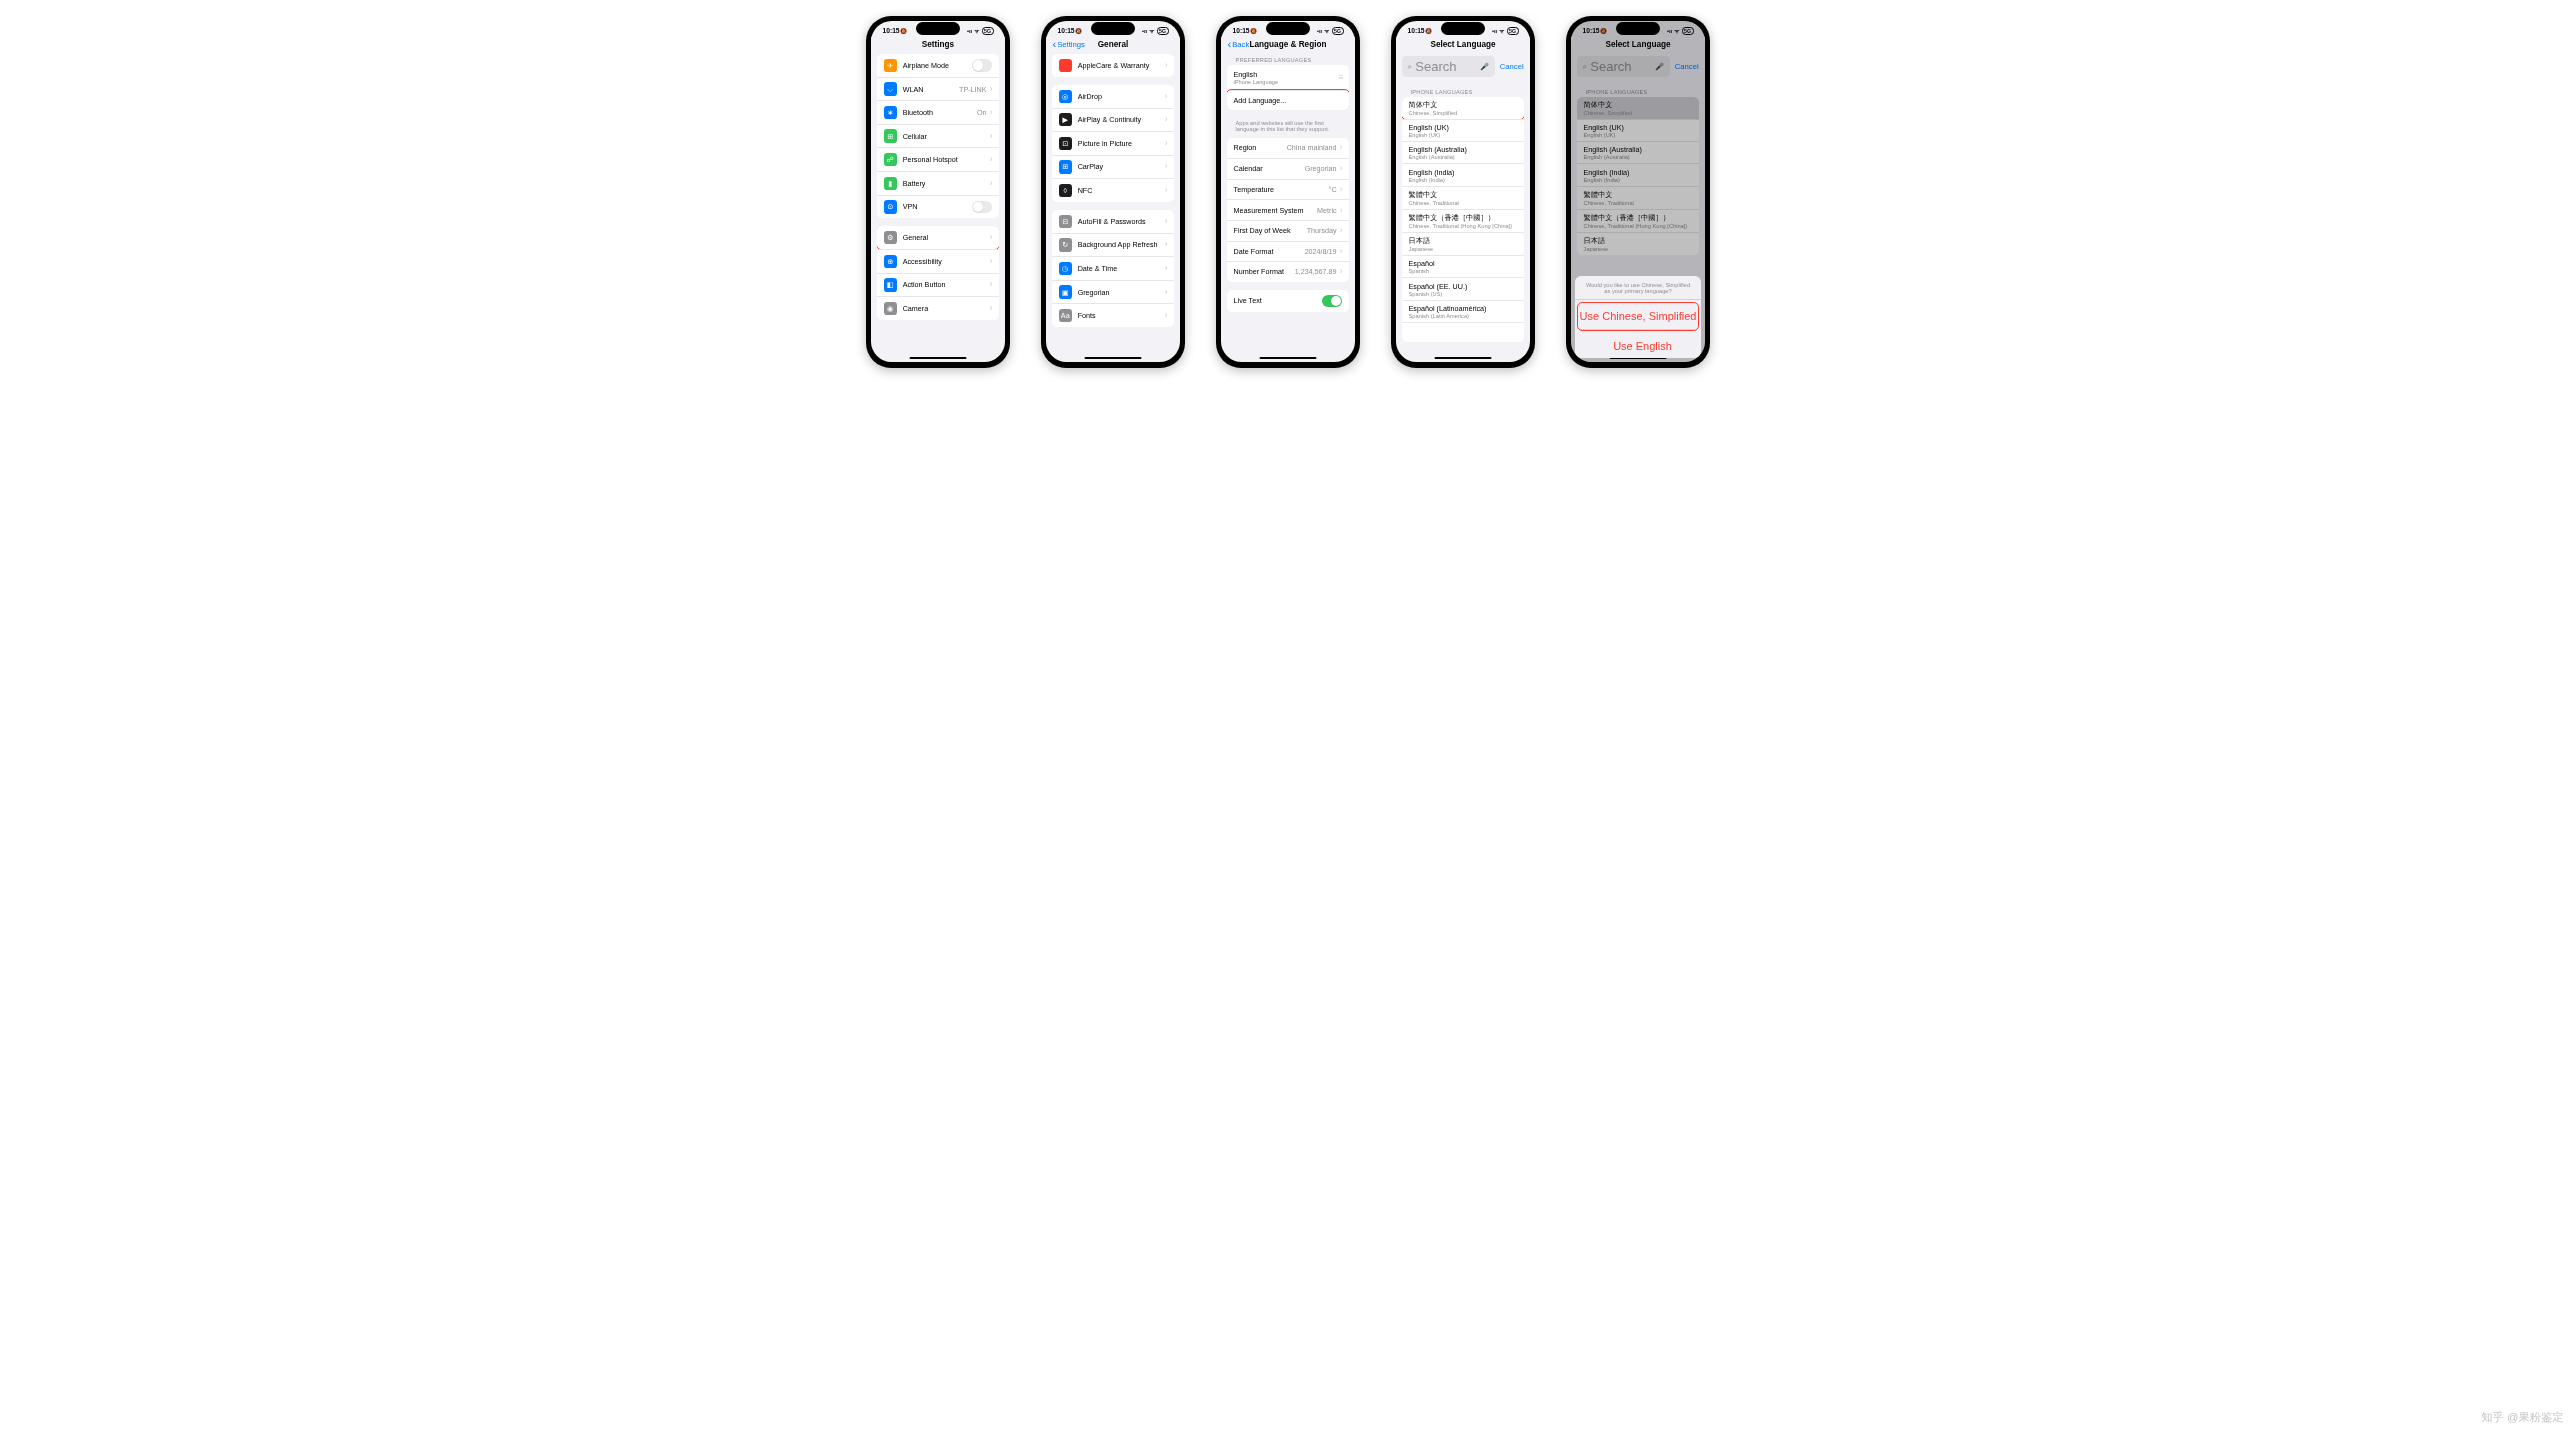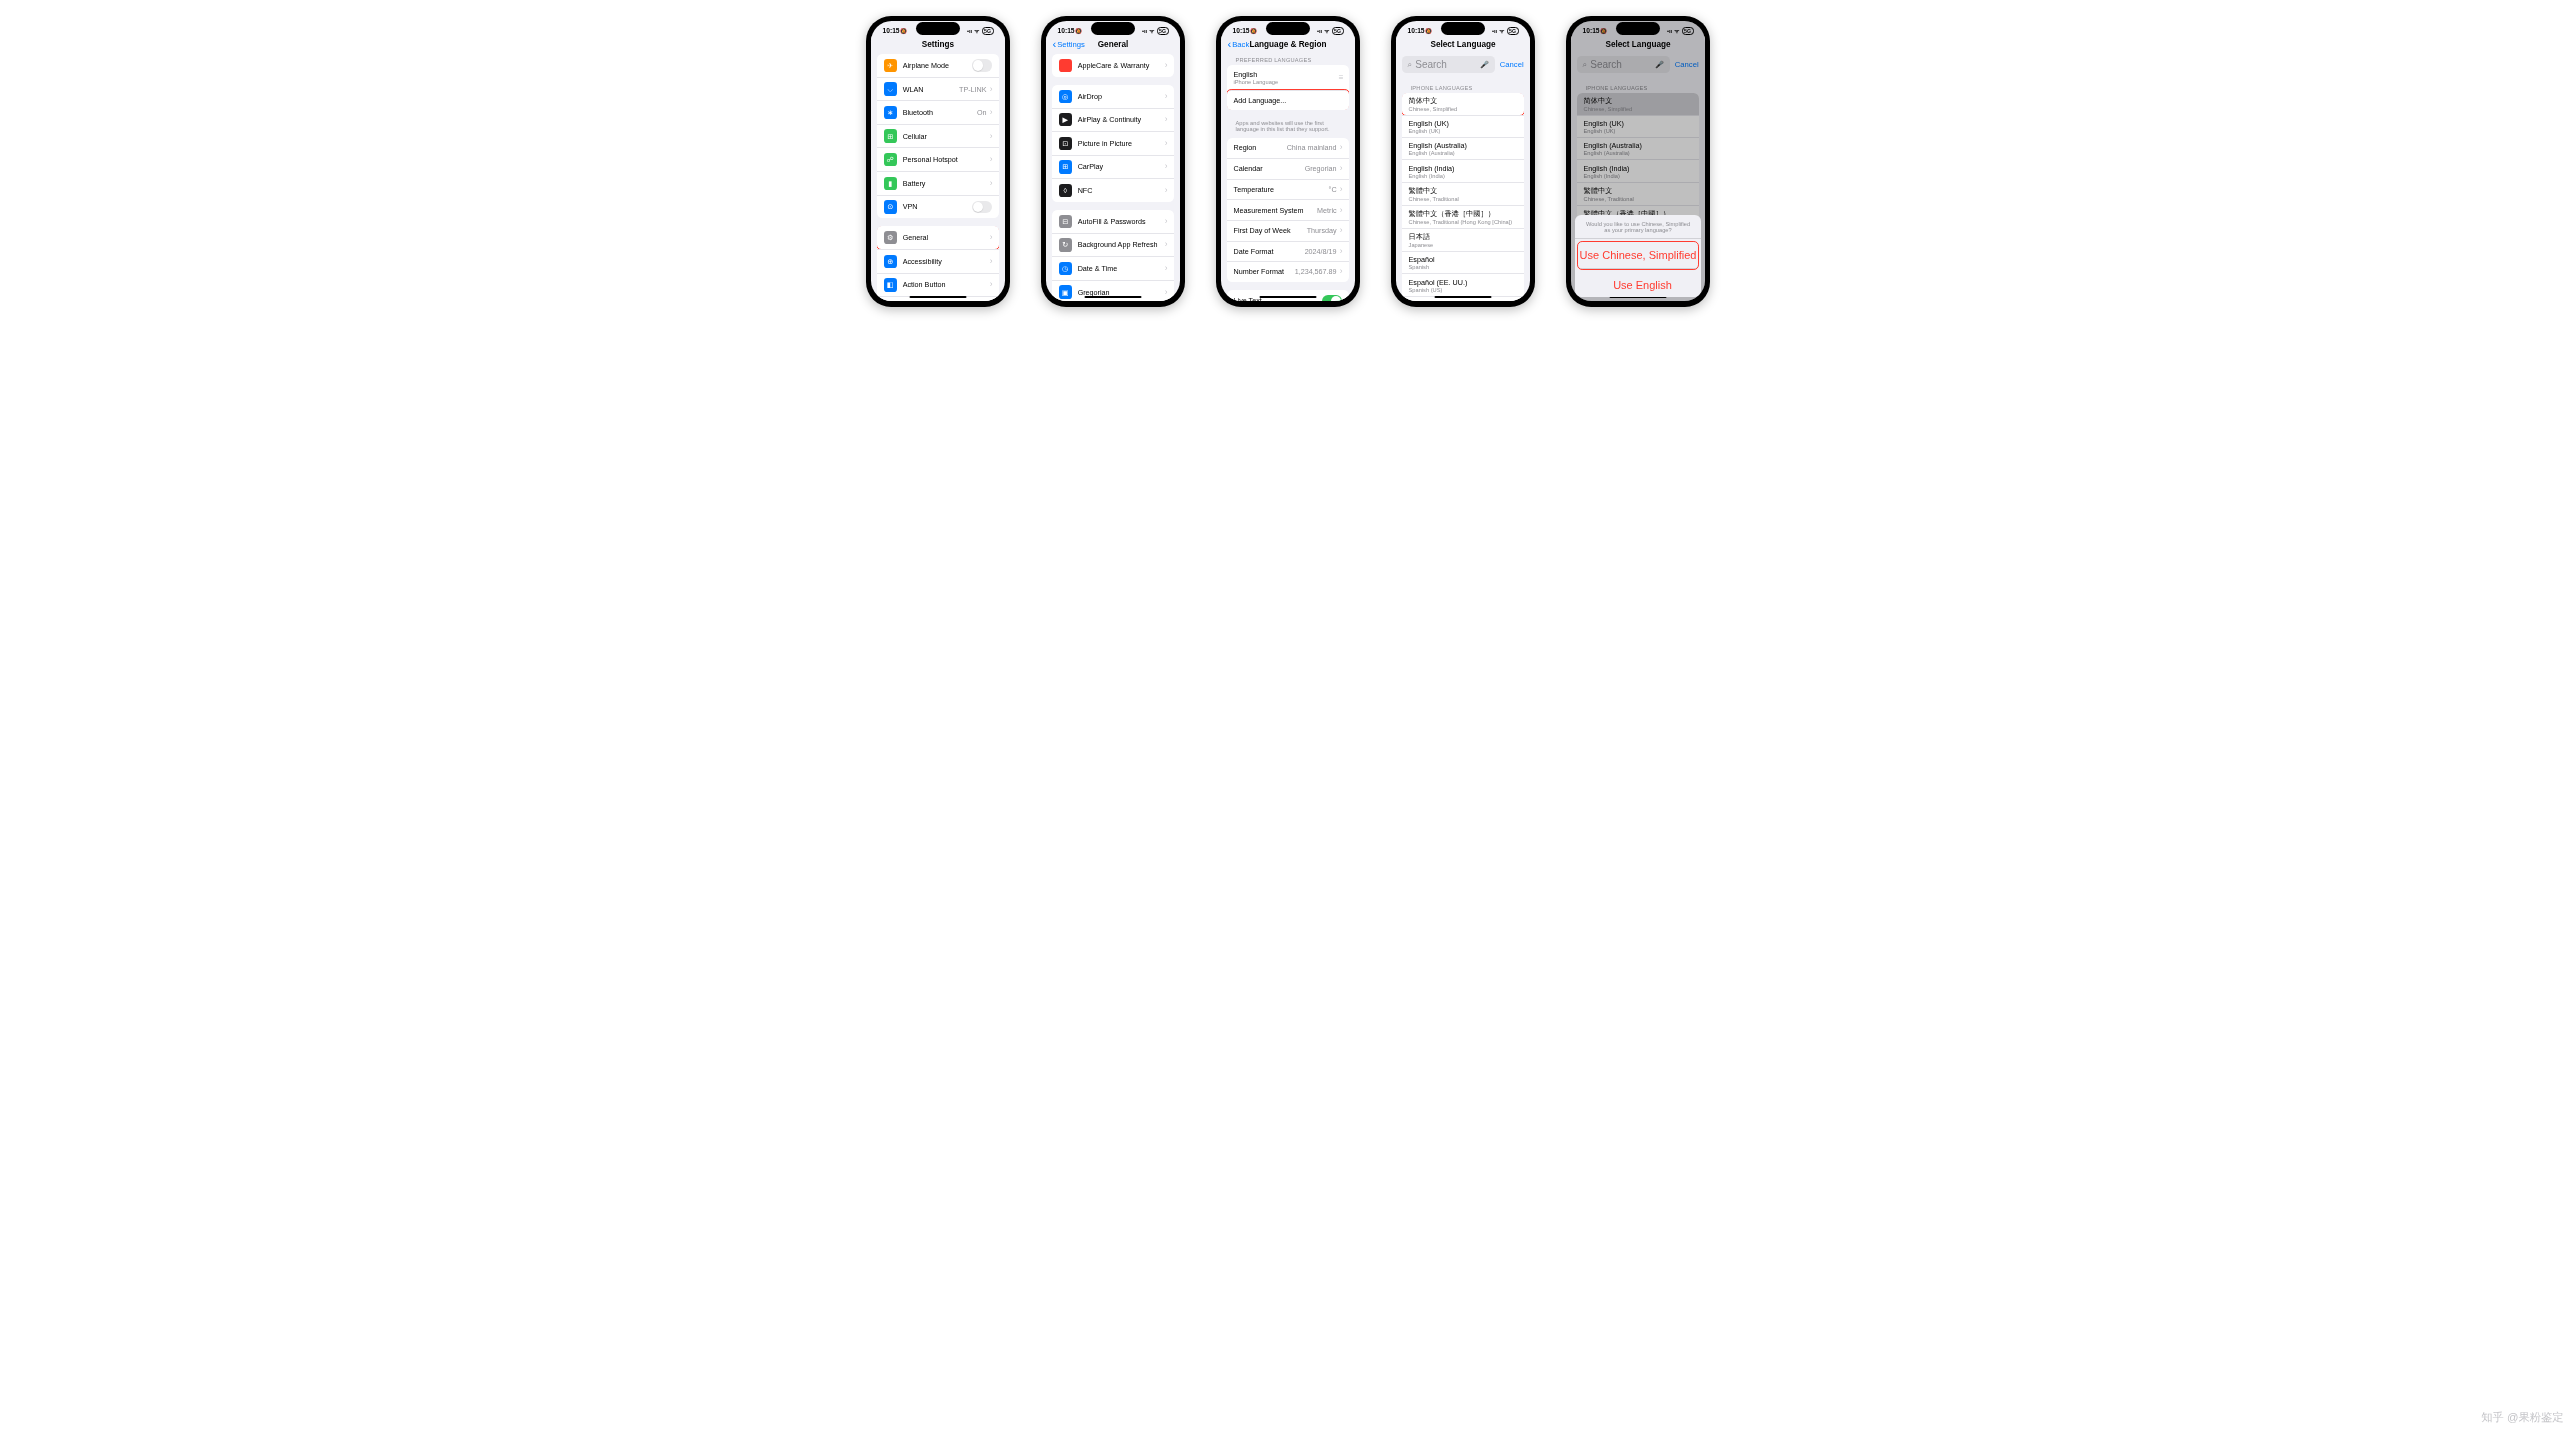--- a/index.html
+++ b/index.html
@@ -1,17 +1,17 @@
 <!DOCTYPE html>
 <html style="font-size:8.2px"><head>
 <meta charset="utf-8">
 <style>
   * { box-sizing: border-box; margin:0; padding:0; font-family: -apple-system, "SF Pro Text", "Helvetica Neue", Arial, sans-serif; }
   body { background:#fff; padding:15.5px 10.3px; display:flex; gap:31px; justify-content:center; align-items:flex-start; }
-  .phone { width:144px; height:291px; background:#000; border-radius:25px; padding:5.2px; position:relative; box-shadow:0 2.1px 10.3px rgba(0,0,0,.25);}
+  .phone { width:144px; height:352px; background:#000; border-radius:25px; padding:5.2px; position:relative; box-shadow:0 2.1px 10.3px rgba(0,0,0,.25);}
   .screen { width:100%; height:100%; background:#f2f2f7; border-radius:20.6px; overflow:hidden; position:relative; display:flex; flex-direction:column;}
   .notch { position:absolute; top:6.2px; left:50%; transform:translateX(-50%); width:44px; height:13.4px; background:#000; border-radius:9.3px; z-index:50;}
   .statusbar { display:flex; justify-content:space-between; align-items:center; padding:6.2px 11.3px 1px; font-size:6.7px; font-weight:600; color:#000; }
   .statusbar .icons { display:flex; gap:2.1px; align-items:center; font-size:5.7px;}
   .sb-pill{font-size:5.2px;border:0.5px solid #000;border-radius:3.6px;padding:0 1.5px;font-weight:700;}
   .dnd{font-size:5.7px;margin-left:1px}
   .navbar { text-align:center; padding:4.1px 5.2px 5.2px; position:relative; background:#f2f2f7;}
   .navbar .title { font-size:8.2px; font-weight:600;}
   .navbar .back { position:absolute; left:6.2px; top:4.1px; color:#007aff; font-size:7.7px; display:flex; align-items:center; gap:1px;}
   .navbar .back::before{content:"‹"; font-size:11.3px; line-height:7.7px; font-weight:300;}
@@ -25,21 +25,21 @@
   .row .label{ flex:1; font-size:7.2px; color:#000;}
   .row .sublabel{font-size:5.7px;color:#8e8e93;display:block;}
   .row .value{ font-size:7.2px; color:#8e8e93;}
   .row .chev{ color:#c7c7cc; font-size:8.2px; margin-left:3.1px; font-weight:300;}
   .toggle{ width:20.6px; height:12.4px; border-radius:6.2px; background:#e9e9eb; position:relative;}
   .toggle.on{background:#34c759;}
   .toggle::after{content:"";position:absolute;width:10.3px;height:10.3px;background:#fff;border-radius:50%;top:1px;left:1px;box-shadow:0 0.5px 1px rgba(0,0,0,.2);}
   .toggle.on::after{left:9.3px;}
   .drag{color:#c7c7cc;letter-spacing:-1px;font-size:8.2px;}
   .search{ background:#e4e4e9; border-radius:4.6px; padding:3.1px 5.2px; display:flex; align-items:center; gap:3.1px; margin:2.1px 0 2.1px;}
-  .search .ph{color:#8e8e93;font-size:10px;flex:1;}
+  .search .ph{color:#8e8e93;font-size:13px;flex:1;}
   .search .mic{color:#8e8e93;font-size:7.2px;}
   .search-row{display:flex;align-items:center;gap:5.2px;padding:0 0 3.1px;}
   .red-box{ outline:1.5px solid #ff3b30; outline-offset:-0.5px; border-radius:4.1px;}
   .link{color:#007aff;}
   .homebar{position:absolute;bottom:3.1px;left:50%;transform:translateX(-50%);width:57px;height:2.1px;background:#000;border-radius:1.5px;}
   .modal-scrim{position:absolute;inset:0;background:rgba(0,0,0,.25);z-index:5;}
   .sheet{position:absolute;left:4.1px;right:4.1px;bottom:4.1px;background:#f0f0f5;border-radius:6.2px;z-index:10;overflow:hidden;}
   .sheet .msg{font-size:5.7px;color:#8e8e93;text-align:center;padding:6.2px 9.3px 5.2px;border-bottom:0.3px solid #d1d1d6;}
   .sheet .opt{text-align:center;padding:6.7px 0;font-size:11px;color:#ff3b30;border-bottom:0.3px solid #d1d1d6;}
   .sheet .opt:last-child{border-bottom:none;padding-left:9px;}

